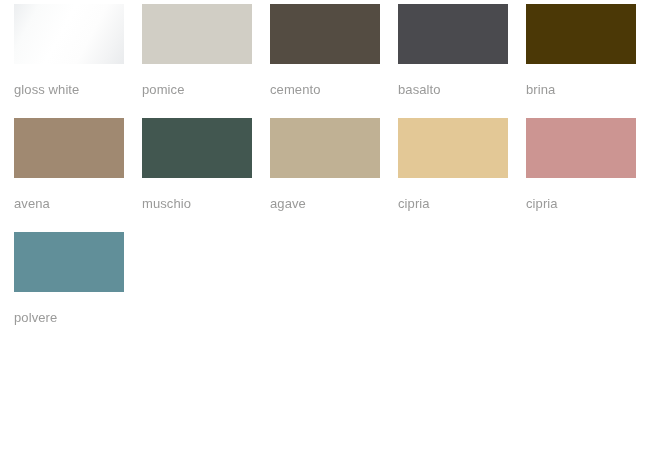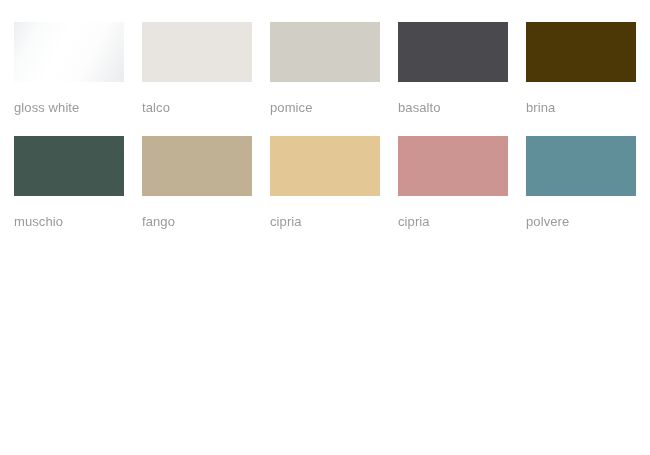--- a/index.html
+++ b/index.html
@@ -12,21 +12,21 @@
     height: 455px;
     background: #ffffff;
     font-family: "Liberation Sans", sans-serif;
     overflow: hidden;
   }
 
   #palette-grid {
     box-sizing: border-box;
     width: 650px;
     height: 455px;
-    padding: 22px 0 0 14px;
+    padding: 4px 0 0 14px;
     display: grid;
     grid-template-columns: repeat(5, 110px);
     grid-template-rows: repeat(4, 114px);
     column-gap: 18px;
     row-gap: 0px;
     align-content: start;
   }
 
   .swatch-cell {
     width: 110px;
@@ -55,42 +55,46 @@
 </style>
 </head>
 <body>
 
 <div id="palette-grid" style="background: rgb(255, 255, 255);">
     <div class="swatch-cell">
       <div class="swatch-chip" style="background: linear-gradient(118deg, rgb(236, 238, 240) 0%, rgb(250, 251, 251) 18%, rgb(255, 255, 255) 44%, rgb(253, 253, 253) 66%, rgb(242, 243, 244) 86%, rgb(233, 235, 237) 100%);"></div>
       <div class="swatch-label">gloss white</div>
     </div>
     <div class="swatch-cell">
-      <div class="swatch-chip" style="background: rgb(232, 229, 225);"></div>
-      <div class="swatch-label">talco</div>
+      <div class="swatch-chip" style="background: rgb(209, 206, 197);"></div>
+      <div class="swatch-label">pomice</div>
     </div>
     <div class="swatch-cell">
-      <div class="swatch-chip" style="background: rgb(209, 206, 197);"></div>
-      <div class="swatch-label">pomice</div>
+      <div class="swatch-chip" style="background: rgb(84, 76, 66);"></div>
+      <div class="swatch-label">cemento</div>
     </div>
     <div class="swatch-cell">
       <div class="swatch-chip" style="background: rgb(74, 74, 78);"></div>
       <div class="swatch-label">basalto</div>
     </div>
     <div class="swatch-cell">
       <div class="swatch-chip" style="background: rgb(75, 56, 6);"></div>
       <div class="swatch-label">brina</div>
     </div>
     <div class="swatch-cell">
+      <div class="swatch-chip" style="background: rgb(160, 137, 113);"></div>
+      <div class="swatch-label">avena</div>
+    </div>
+    <div class="swatch-cell">
       <div class="swatch-chip" style="background: rgb(66, 87, 80);"></div>
       <div class="swatch-label">muschio</div>
     </div>
     <div class="swatch-cell">
       <div class="swatch-chip" style="background: rgb(192, 177, 148);"></div>
-      <div class="swatch-label">fango</div>
+      <div class="swatch-label">agave</div>
     </div>
     <div class="swatch-cell">
       <div class="swatch-chip" style="background: rgb(227, 200, 150);"></div>
       <div class="swatch-label">cipria</div>
     </div>
     <div class="swatch-cell">
       <div class="swatch-chip" style="background: rgb(204, 149, 146);"></div>
       <div class="swatch-label">cipria</div>
     </div>
     <div class="swatch-cell">

